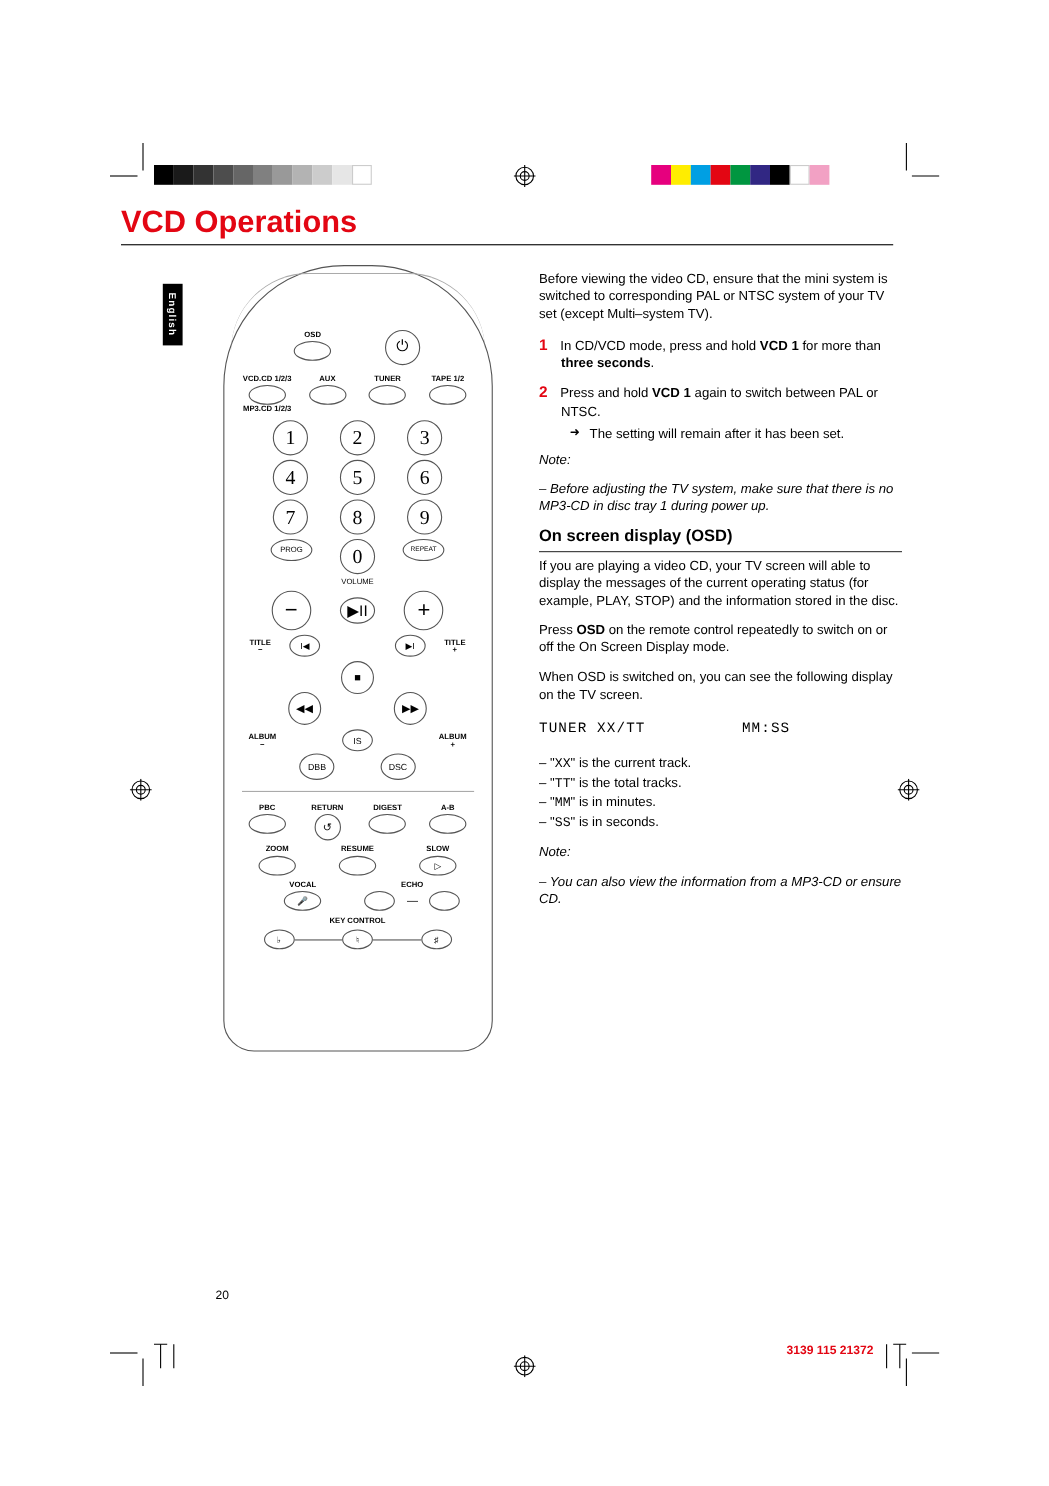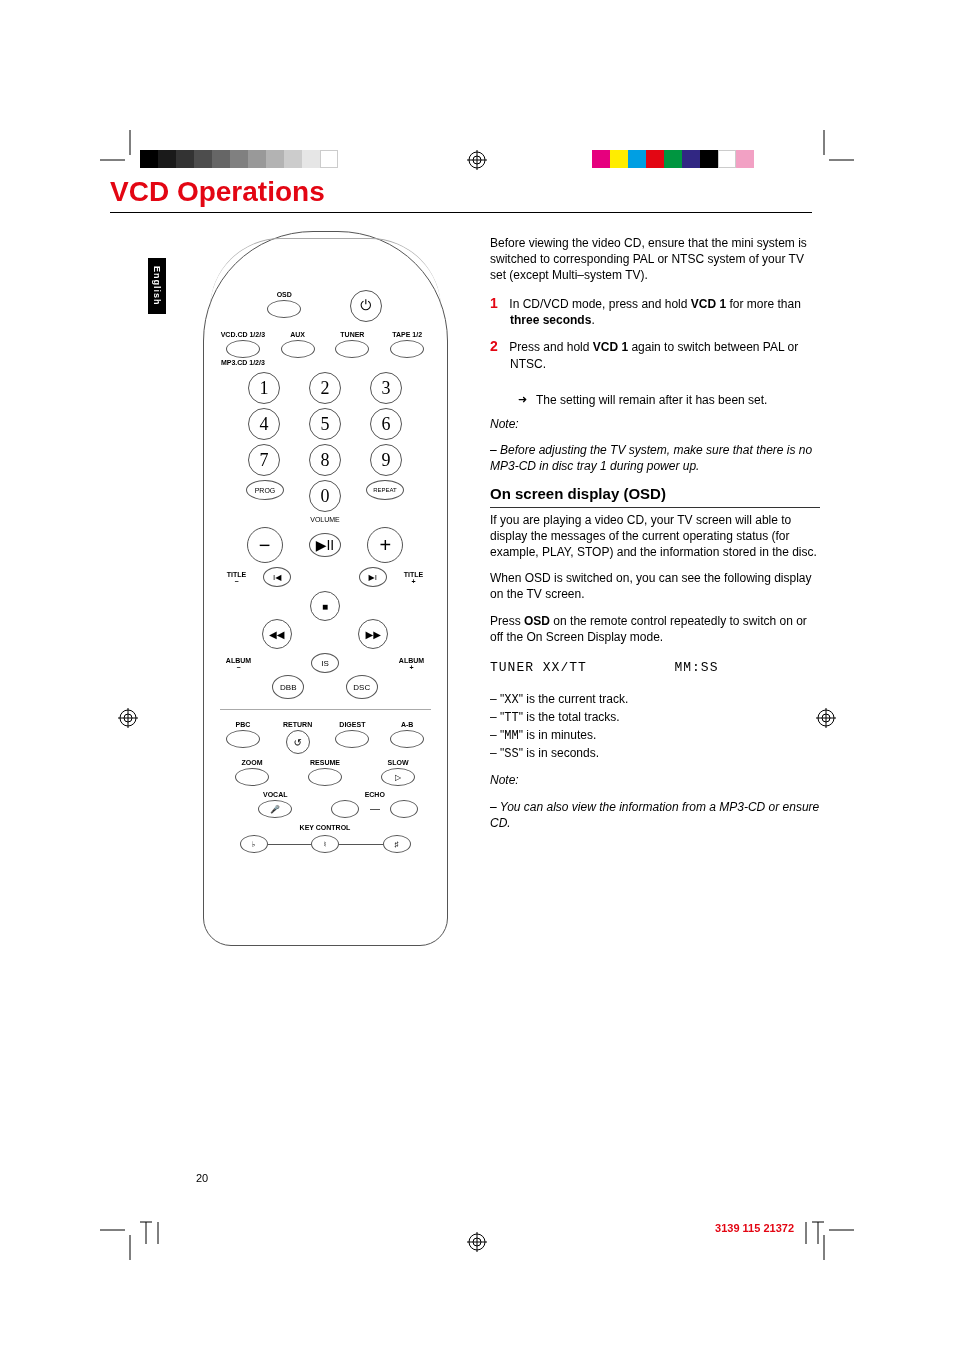--- a/index.html
+++ b/index.html
@@ -31,21 +31,21 @@
     height: 18px;
   }
   .reg-mark {
     position: absolute;
     width: 20px;
     height: 20px;
   }
   .page {
     position: absolute;
     left: 110px;
-    top: 176px;
+    top: 186px;
     width: 740px;
   }
   .page-title {
     font-size: 28px;
     font-weight: bold;
     color: #e30613;
     margin-bottom: 4px;
   }
   .title-rule {
     height: 1px;
@@ -494,32 +494,32 @@
       <p>Before viewing the video CD, ensure that the mini system is switched to corresponding PAL or NTSC system of your TV set (except Multi–system TV).</p>
 
       <div class="step">
         <span class="step-num">1</span>
         <span>In CD/VCD mode, press and hold </span><b>VCD 1</b><span> for more than </span><b>three seconds</b><span>.</span>
       </div>
 
       <div class="step">
         <span class="step-num">2</span>
         <span>Press and hold </span><b>VCD 1</b><span> again to switch between PAL or NTSC.</span>
-        <div class="arrow-indent" style="margin-top:20px">The setting will remain after it has been set.</div>
+        <div class="arrow-indent" style="margin-top:4px">The setting will remain after it has been set.</div>
       </div>
 
       <p class="note-label">Note:</p>
       <p class="note-text">–  Before adjusting the TV system, make sure that there is no MP3-CD in disc tray 1 during power up.</p>
 
       <h3 class="sect" style="margin-top:2px">On screen display (OSD)</h3>
       <p>If you are playing a video CD, your TV screen will able to display the messages of the current operating status (for example, PLAY, STOP) and the information stored in the disc.</p>
-      <p>When OSD is switched on, you can see the following display on the TV screen.</p>
       <p>
         <span>Press </span><b>OSD</b><span> on the remote control repeatedly to switch on or off the On Screen Display mode.</span>
       </p>
+      <p>When OSD is switched on, you can see the following display on the TV screen.</p>
 
       <div class="osd-display">
         <span>TUNER   XX/TT</span>
         <span style="display:inline-block;width:70px"></span>
         <span>MM:SS</span>
       </div>
 
       <ul class="osd-list">
         <li><span>"</span><span style="font-family:'Courier New',monospace">XX</span><span>" is the current track.</span></li>
         <li><span>"</span><span style="font-family:'Courier New',monospace">TT</span><span>" is the total tracks.</span></li>

